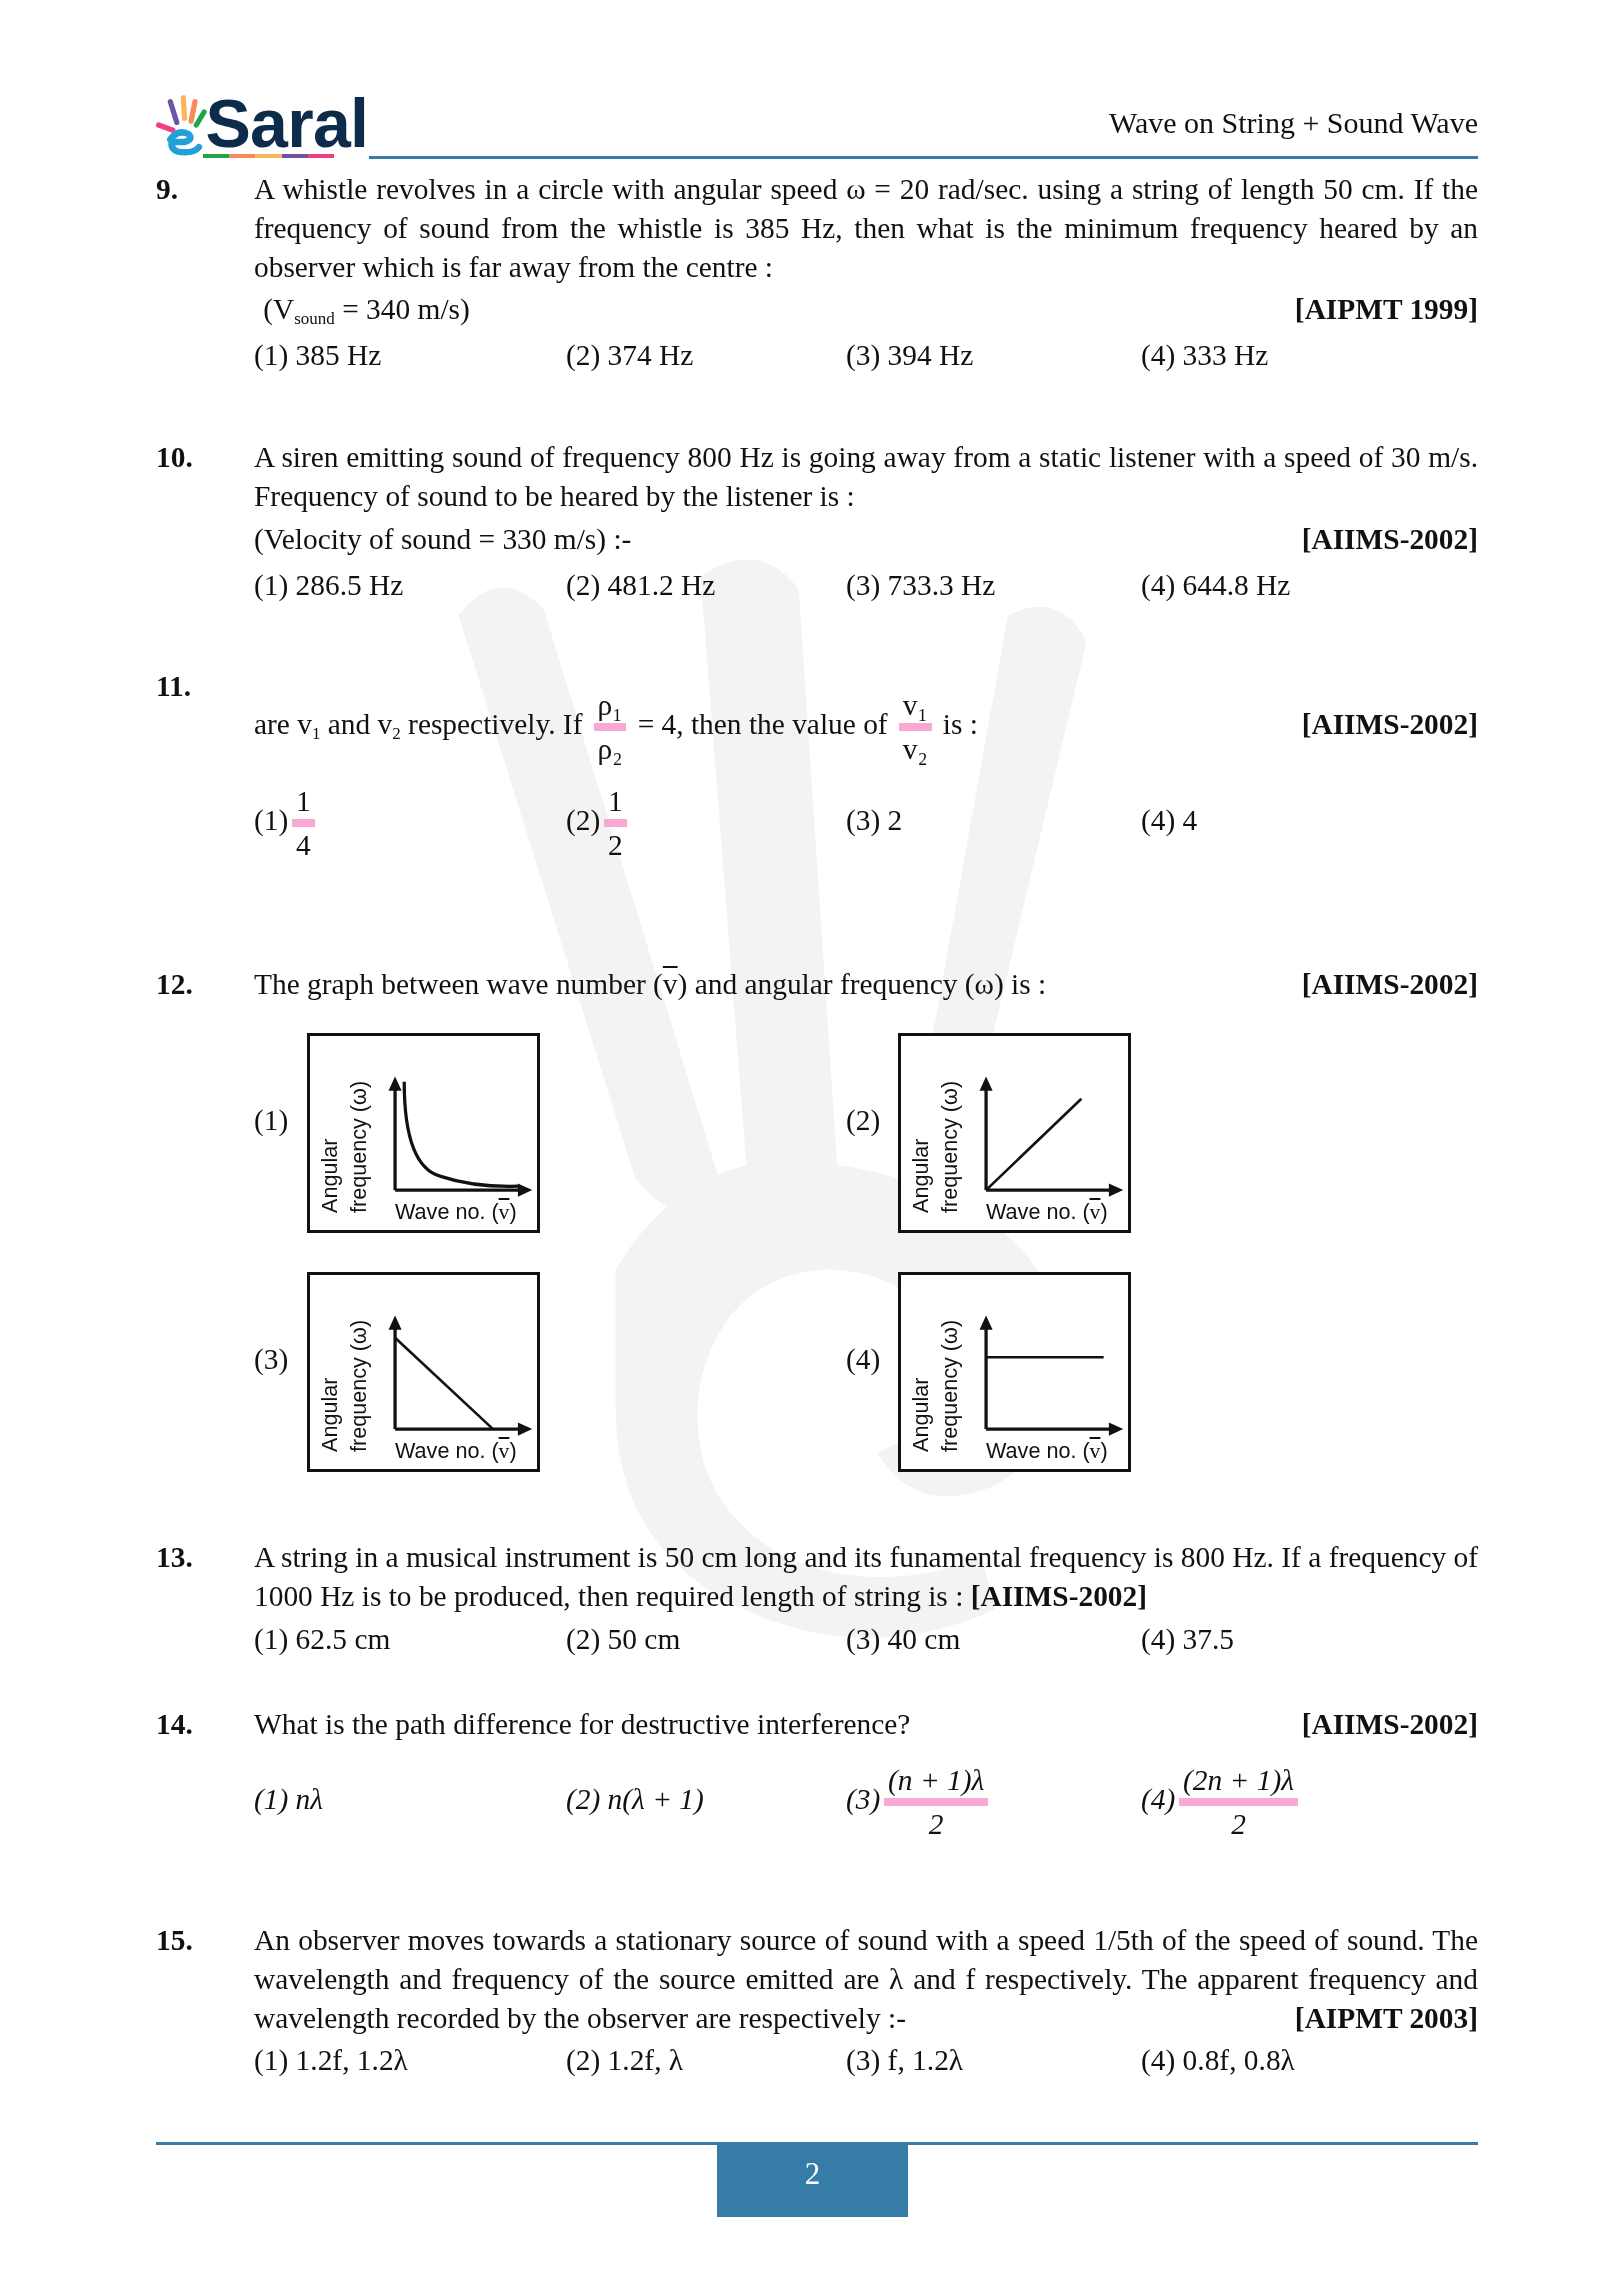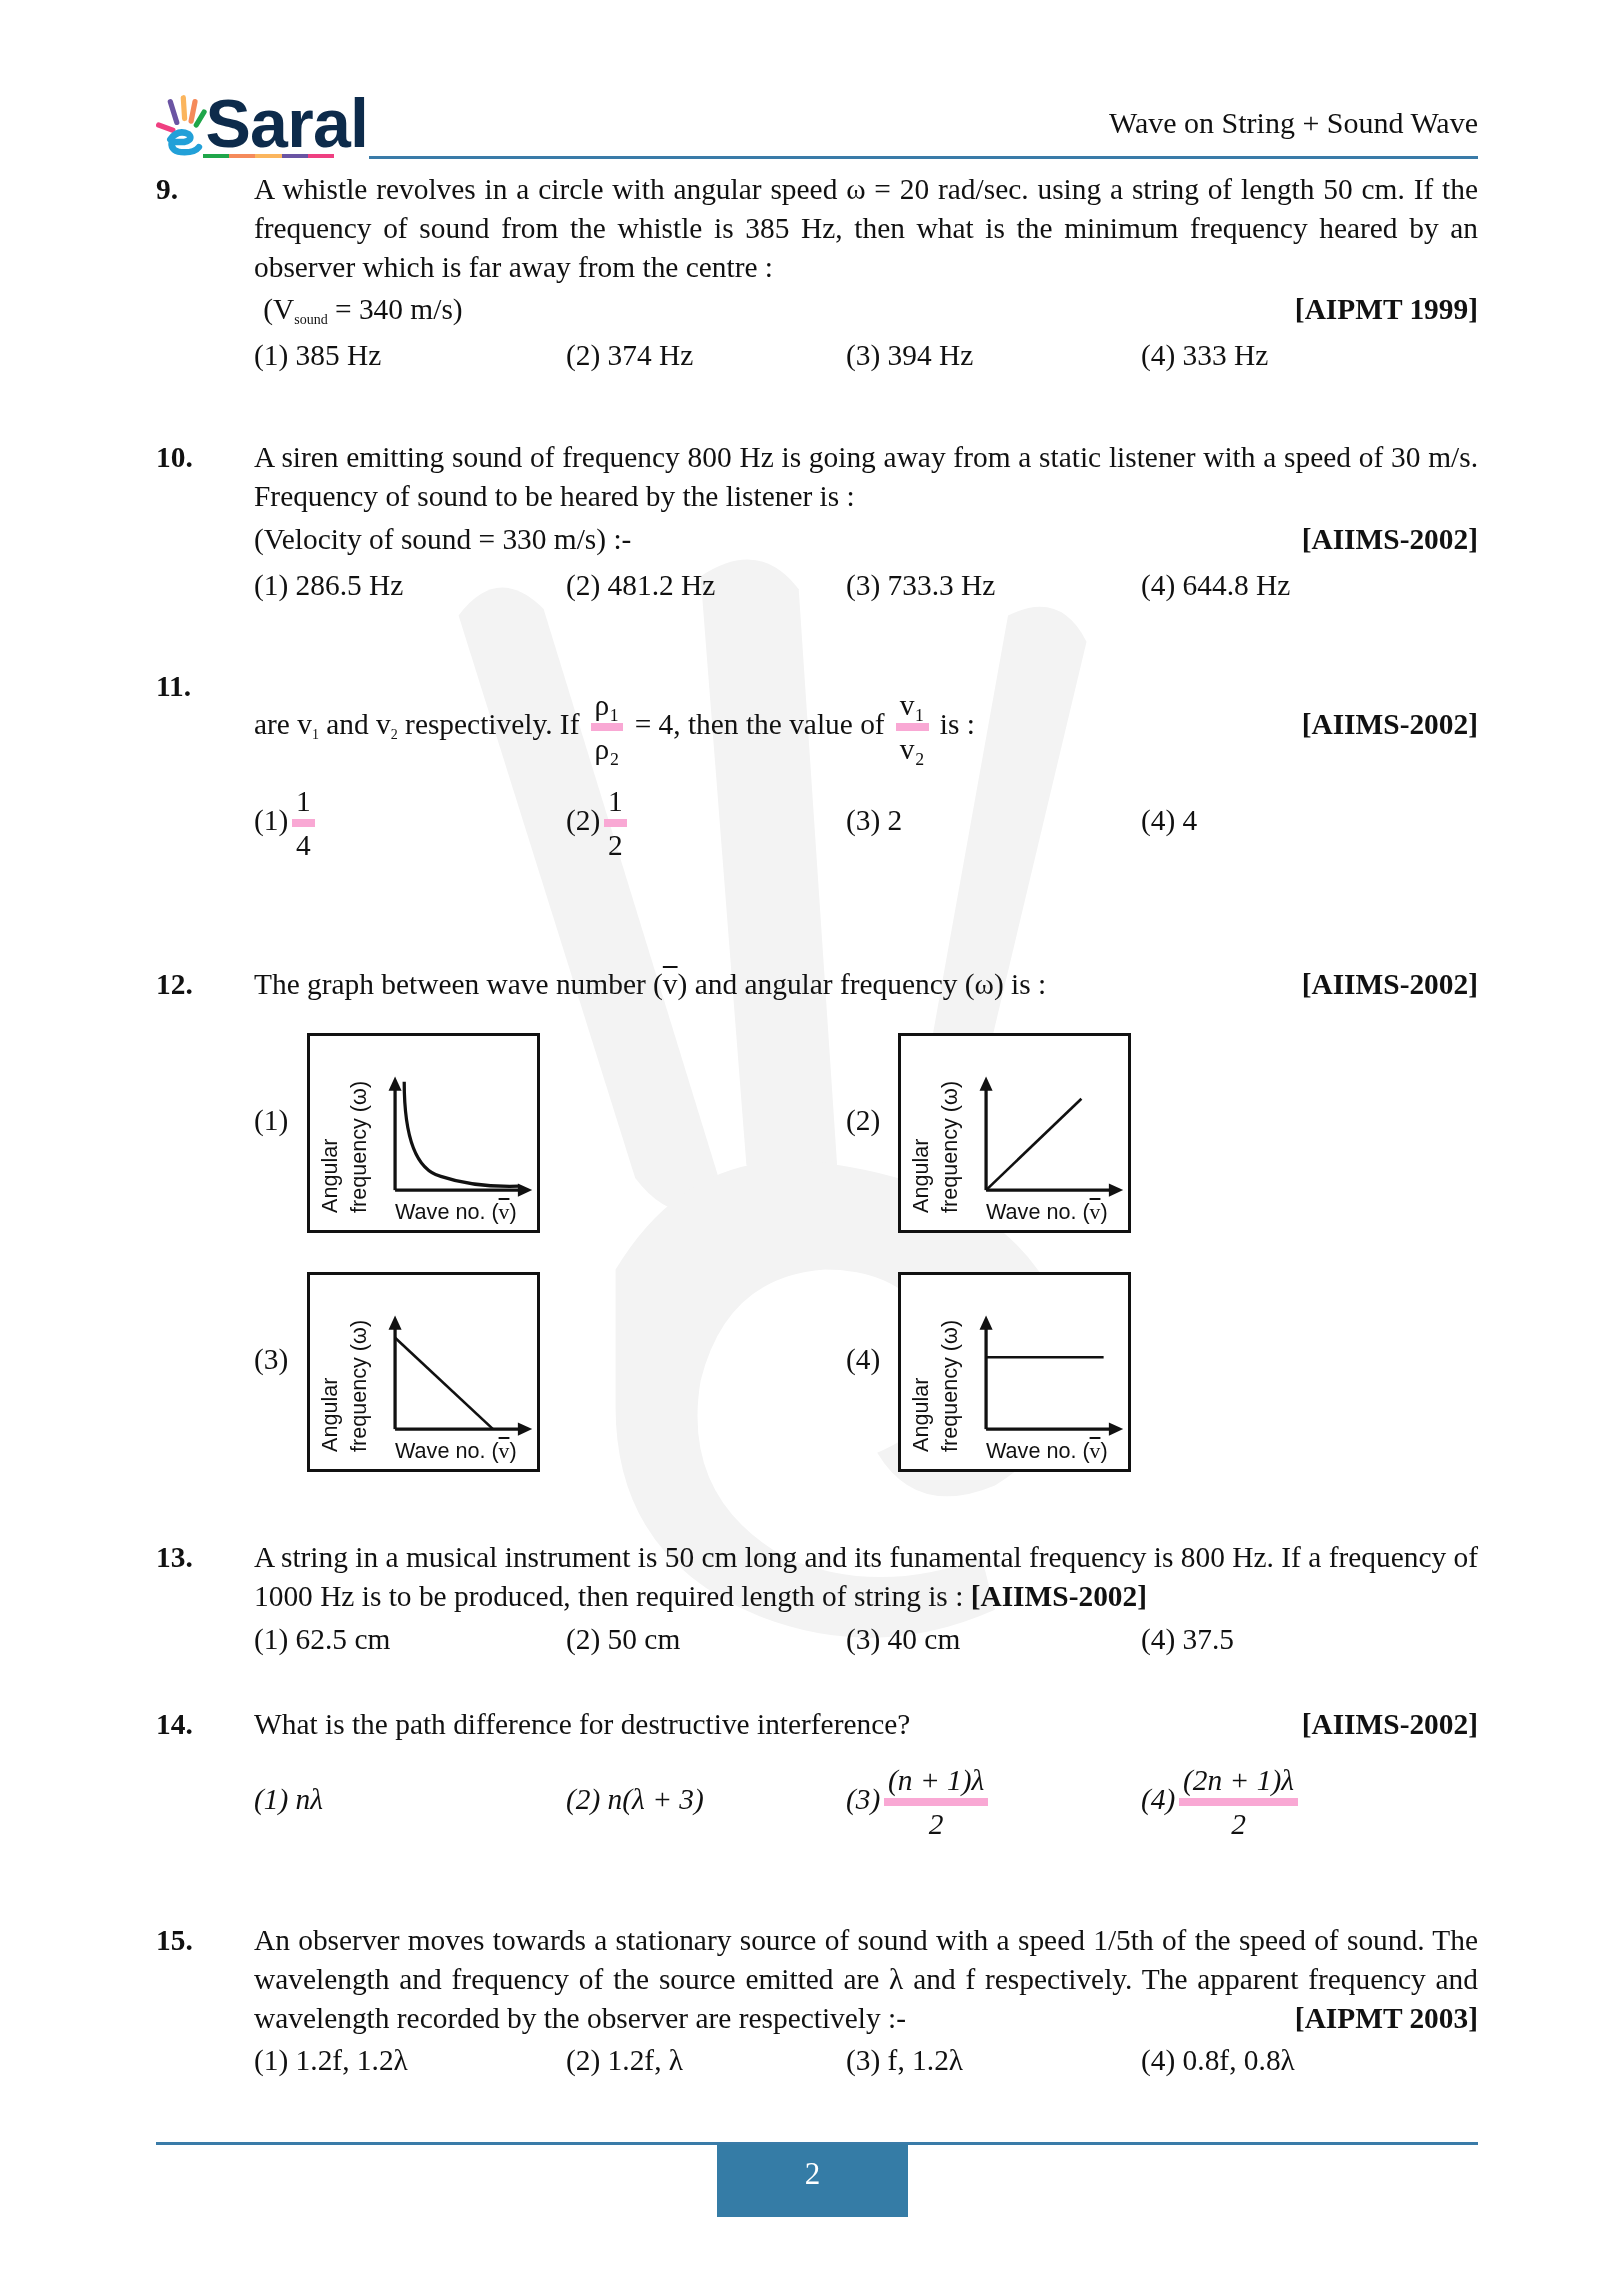--- a/index.html
+++ b/index.html
@@ -20,21 +20,21 @@
   .header-title { position: absolute; right: 0; top: 21px; font-size: 30px; color: #111; }
 
   
   .q { position: absolute; left: 156px; width: 1322px; font-size: 29.4px; line-height: 39px; }
   .qnum { position: absolute; left: 0; top: 0; font-weight: 700; }
   .qtext { margin-left: 98px; text-align: justify; }
   .src { position: absolute; right: 0; font-weight: 700; }
   .opts { position: relative; margin-left: 98px; height: 41px; }
   .opt { position: absolute; top: 0; white-space: nowrap; }
   .opt.o1 { left: 0; } .opt.o2 { left: 312px; } .opt.o3 { left: 592px; } .opt.o4 { left: 887px; }
-  sub { font-size: 14px; vertical-align: -5.2px; line-height: 0; }
+  sub { font-size: 17px; vertical-align: -5.2px; line-height: 0; }
 
   .frac { display: inline-flex; flex-direction: column; align-items: center; vertical-align: middle; line-height: 1.1; margin: 0 3.9px; }
   .frac .num { padding: 0 3.9px 2px; border-bottom: 8px solid #f9a8d4; }
   .frac .den { padding: 2px 3.9px 0; }
 
   
   .graph-row { position: absolute; left: 156px; width: 1322px; height: 209px; }
   .glabel { position: absolute; font-size: 29.4px; }
   .gbox { position: absolute; width: 233px; height: 200px; border: 3.9px solid #111; box-sizing: border-box; background: #fff; }
   .gbox svg { position: absolute; left: 0; top: 0; }
@@ -228,21 +228,21 @@
     <span class="opt o4">(4) 37.5</span>
   </div>
 </div>
 
 <div class="q" style="top:1705px;">
   <span class="qnum">14.</span>
   <div class="qtext">What is the path difference for destructive interference?</div>
   <span class="src" style="top:0;">[AIIMS-2002]</span>
   <div class="opts" style="height:79px;margin-top:15.7px;line-height:79px;font-style:italic;">
     <span class="opt o1">(1) nλ</span>
-    <span class="opt o2">(2) n(λ + 3)</span>
+    <span class="opt o2">(2) n(λ + 1)</span>
     <span class="opt o3"><span>(3)</span><span class="frac">
           <span class="num">(n + 1)λ</span>
           <span class="den">2</span>
         </span></span>
     <span class="opt o4"><span>(4)</span><span class="frac">
           <span class="num">(2n + 1)λ</span>
           <span class="den">2</span>
         </span></span>
   </div>
 </div>

